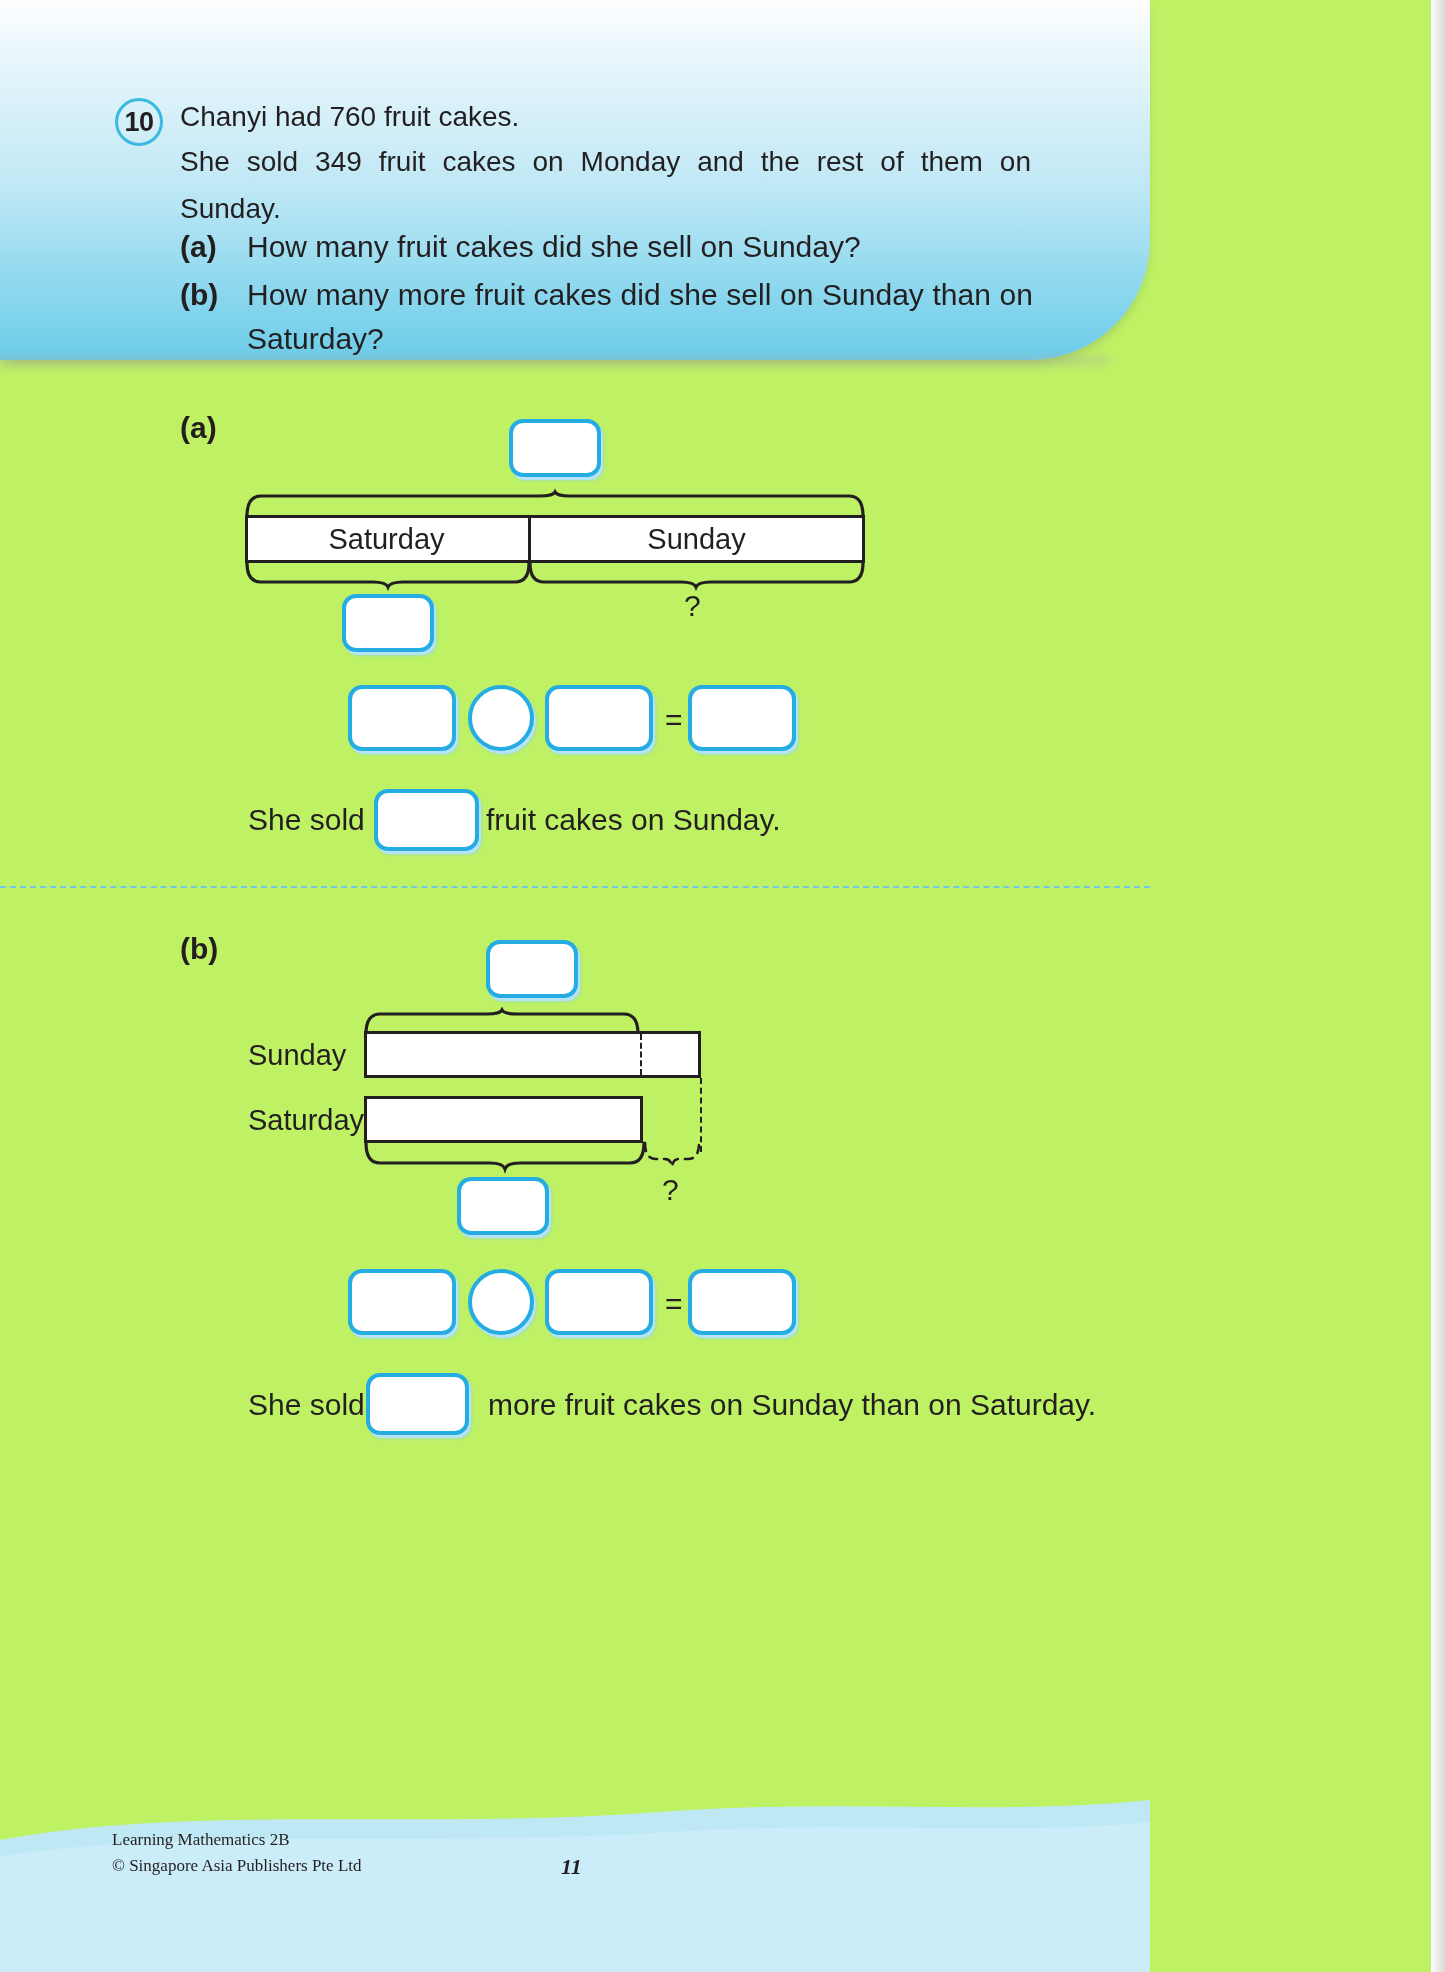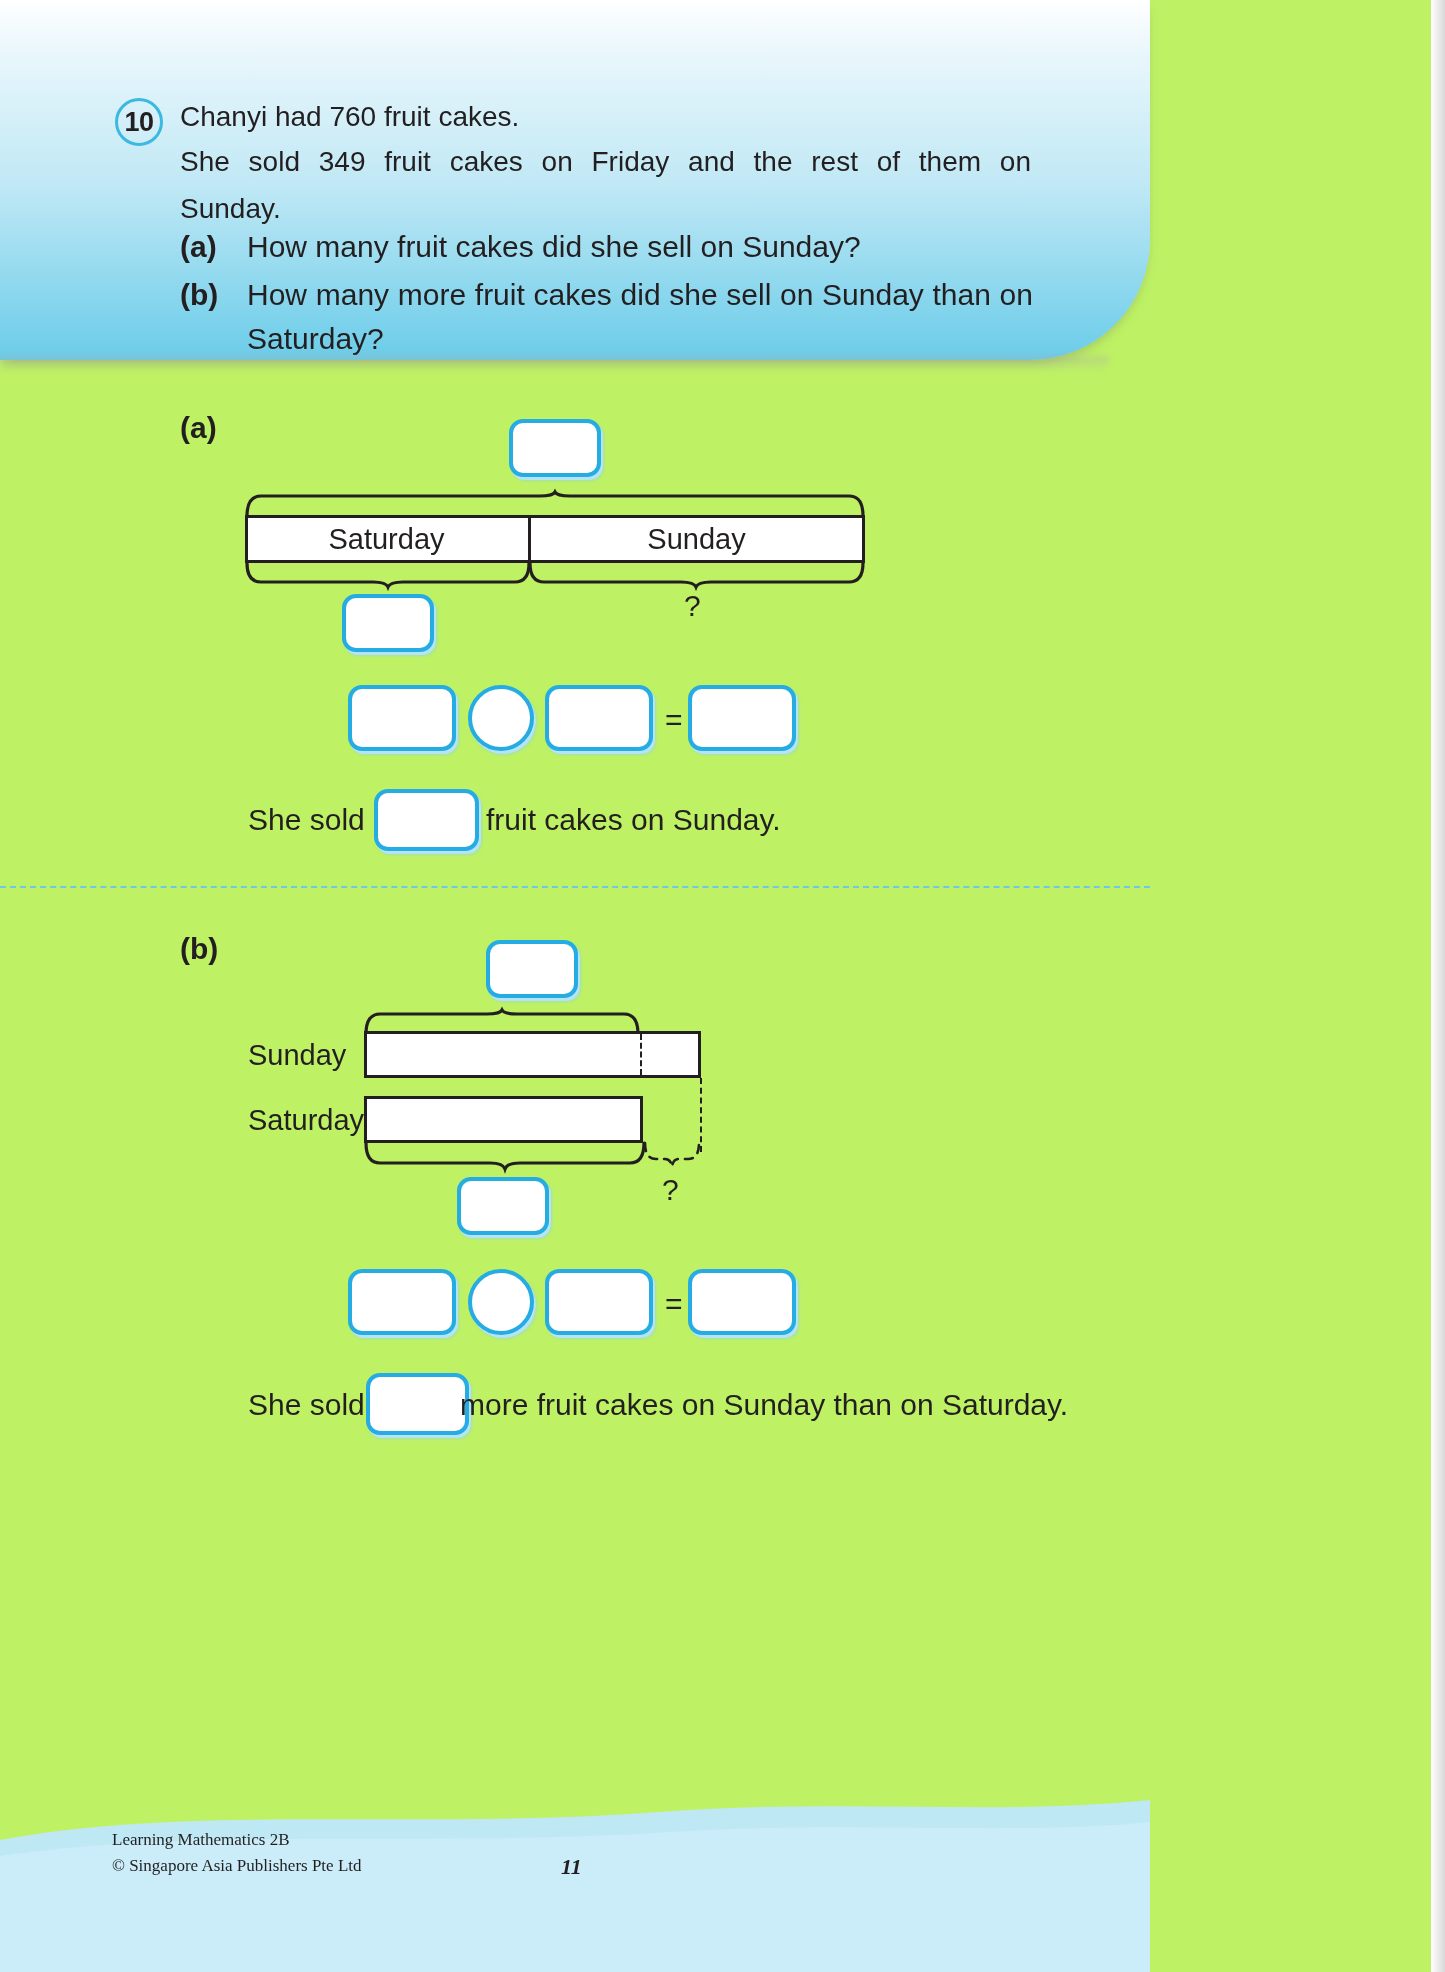--- a/index.html
+++ b/index.html
@@ -155,21 +155,21 @@
 </head>
 <body>
 
 <div id="page">
 
   <div id="header-banner">
 
     <div id="qnum">10</div>
 
     <div class="q-line" id="q-l1">Chanyi had 760 fruit cakes.</div>
-    <div class="q-line" id="q-l2">She sold 349 fruit cakes on Friday and the rest of them on</div>
+    <div class="q-line" id="q-l2">She sold 349 fruit cakes on Monday and the rest of them on</div>
     <div class="q-line" id="q-l3">Sunday.</div>
 
     <div class="sub-item" id="sub-a">
       <span class="sub-lab" style="position:static;font-weight:bold;">(a)</span>
       <span style="position:absolute;left:67px;top:0;white-space:nowrap;">How many fruit cakes did she sell on Sunday?</span>
     </div>
 
     <div class="sub-item" id="sub-b">
       <span style="font-weight:bold;">(b)</span>
       <span id="sub-b-txt" style="position:absolute;left:67px;top:0;display:block;">How many more fruit cakes did she sell on Sunday than on</span>
@@ -242,21 +242,21 @@
   <div class="abox" style="left:457px; top:1177px; width:92px; height:58px;"></div>
 
   <div class="abox" style="left:348px; top:1269px; width:108px; height:66px;"></div>
   <div class="acirc" style="left:468px; top:1269px; width:66px; height:66px;"></div>
   <div class="abox" style="left:545px; top:1269px; width:108px; height:66px;"></div>
   <div class="eq-sign" style="left:665px; top:1287px;">=</div>
   <div class="abox" style="left:688px; top:1269px; width:108px; height:66px;"></div>
 
   <div class="sentence" style="left:248px; top:1388px;">She sold</div>
   <div class="abox" style="left:366px; top:1373px; width:103px; height:62px;"></div>
-  <div class="sentence" style="left:460px; top:1388px;text-align:center;">more fruit cakes on Sunday than on Saturday.</div>
+  <div class="sentence" style="left:488px; top:1388px;text-align:center;">more fruit cakes on Sunday than on Saturday.</div>
 
   <div id="footer-wave">
     <svg width="1150" height="190" viewBox="0 0 1150 190" preserveAspectRatio="none">
       <path d="M0,58 C190,22 420,48 660,30 C840,16 1000,34 1150,18 L1150,190 L0,190 Z" fill="#bfe8f5"></path>
       <path d="M0,74 C200,44 430,66 670,50 C850,38 1010,54 1150,40 L1150,190 L0,190 Z" fill="#cfeefa" opacity="0.75"></path>
     </svg>
   </div>
 
   <div class="foot-text" id="foot-l1">Learning Mathematics 2B</div>
   <div class="foot-text" id="foot-l2">© Singapore Asia Publishers Pte Ltd</div>

